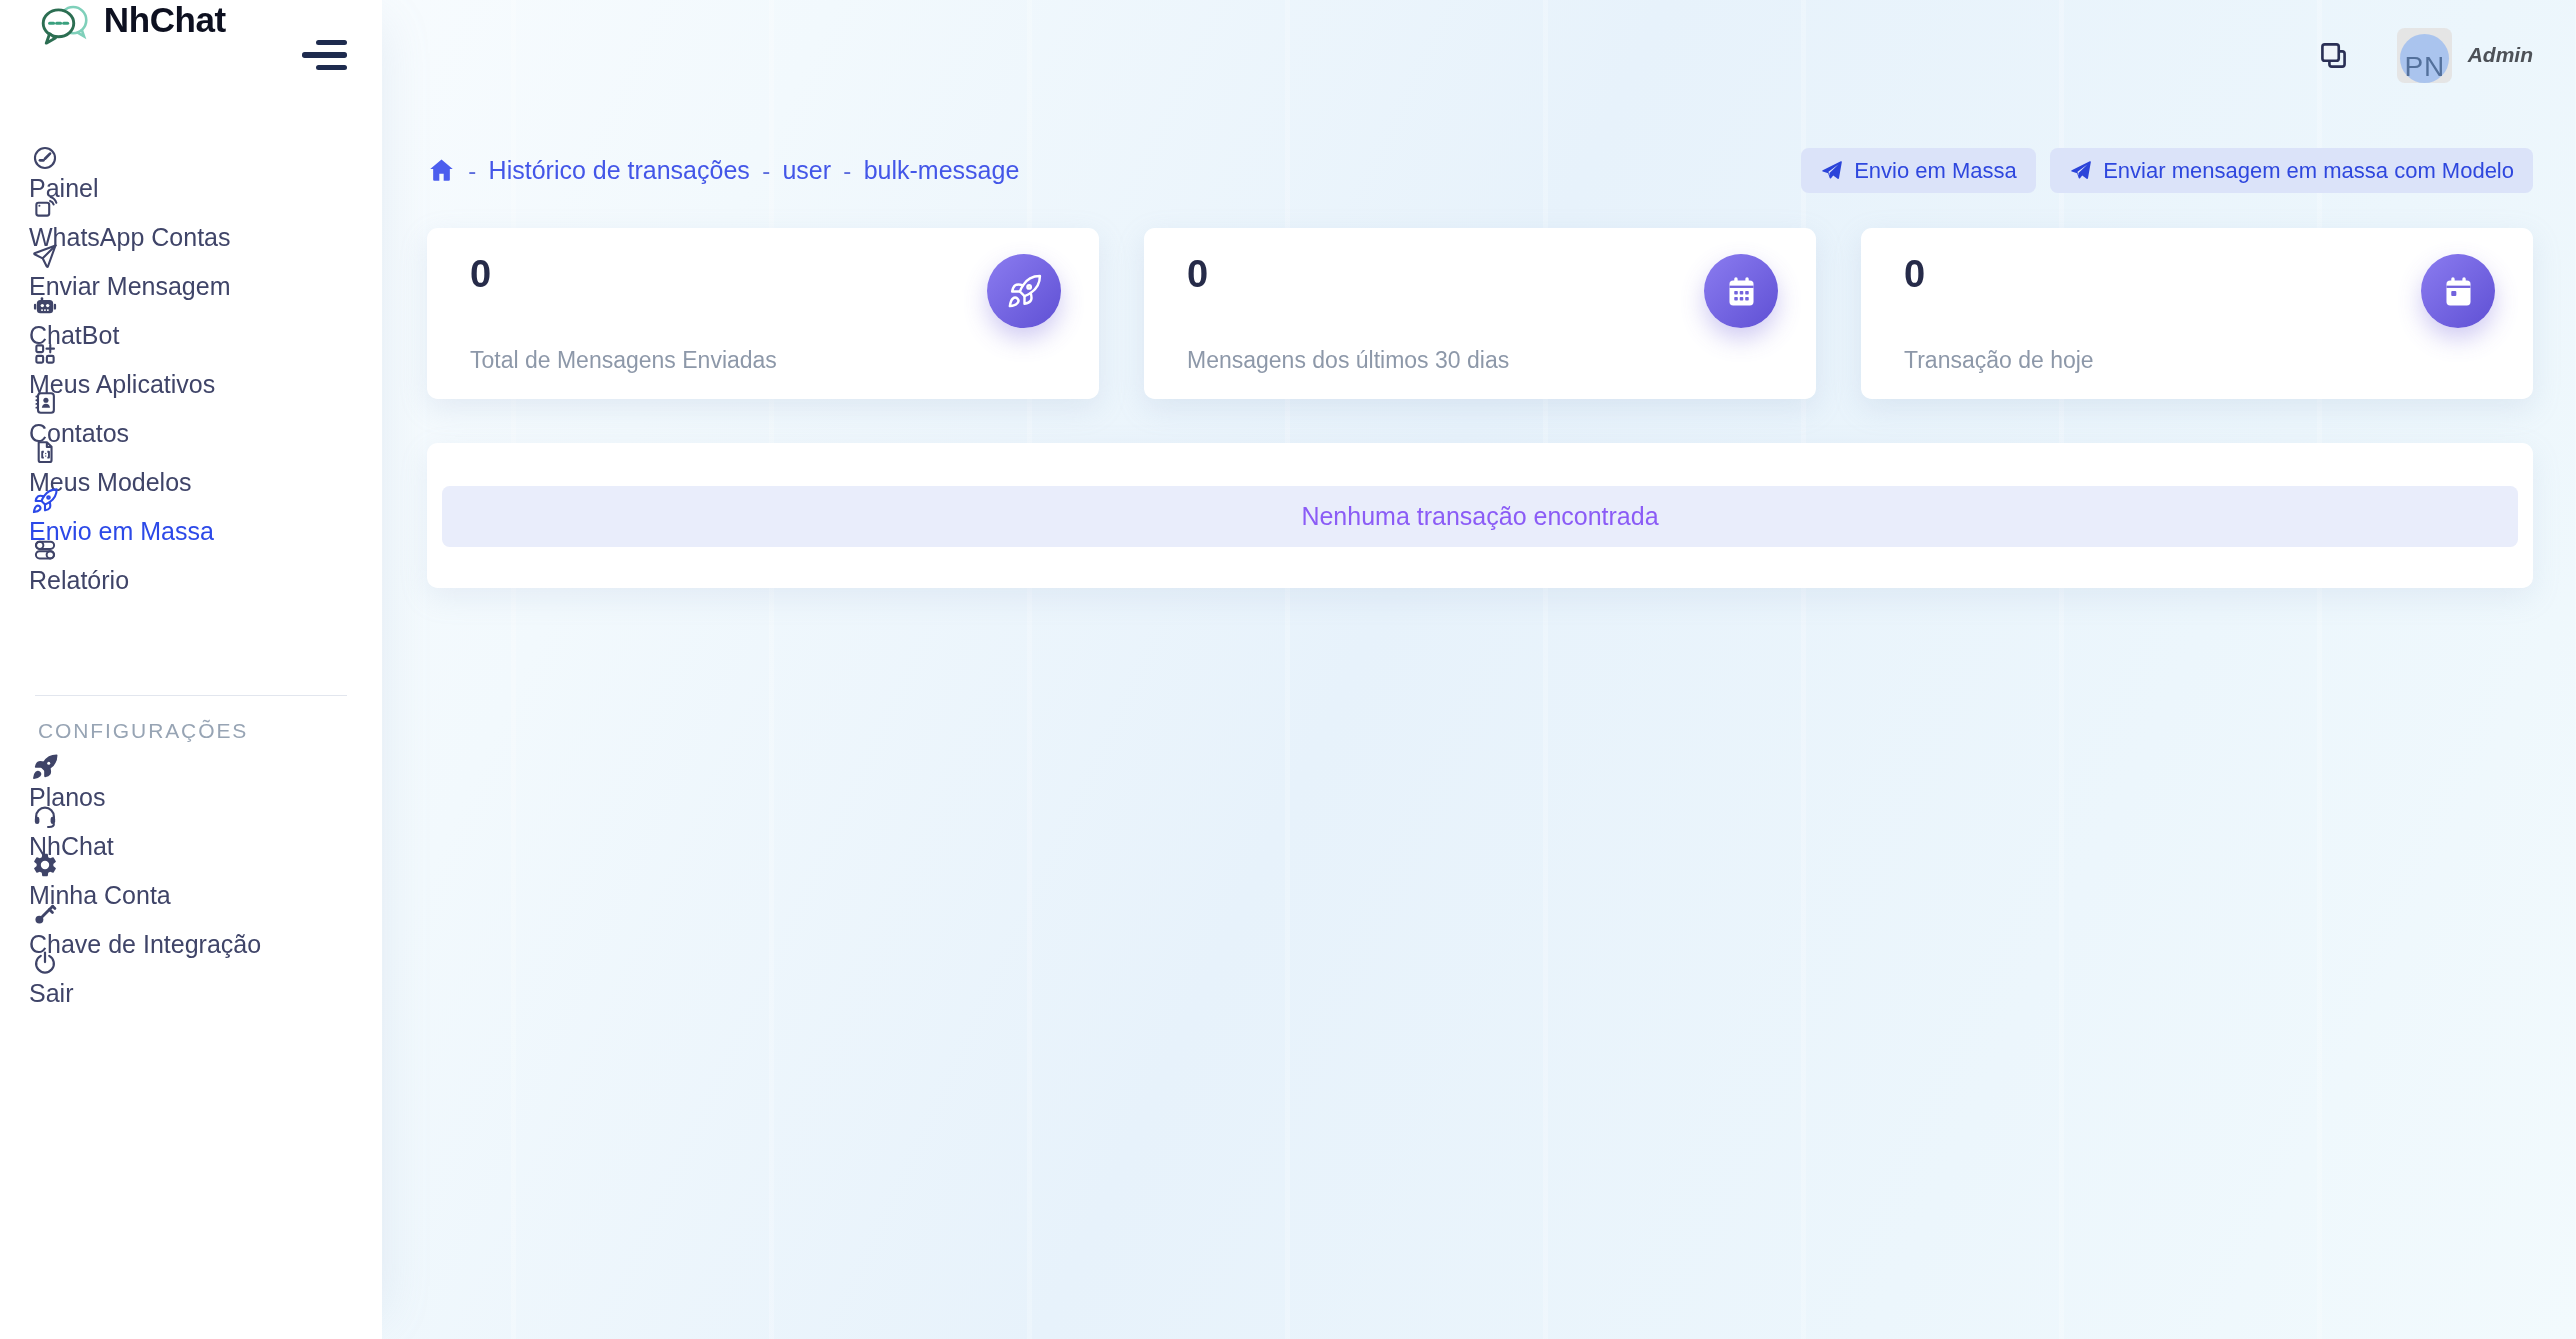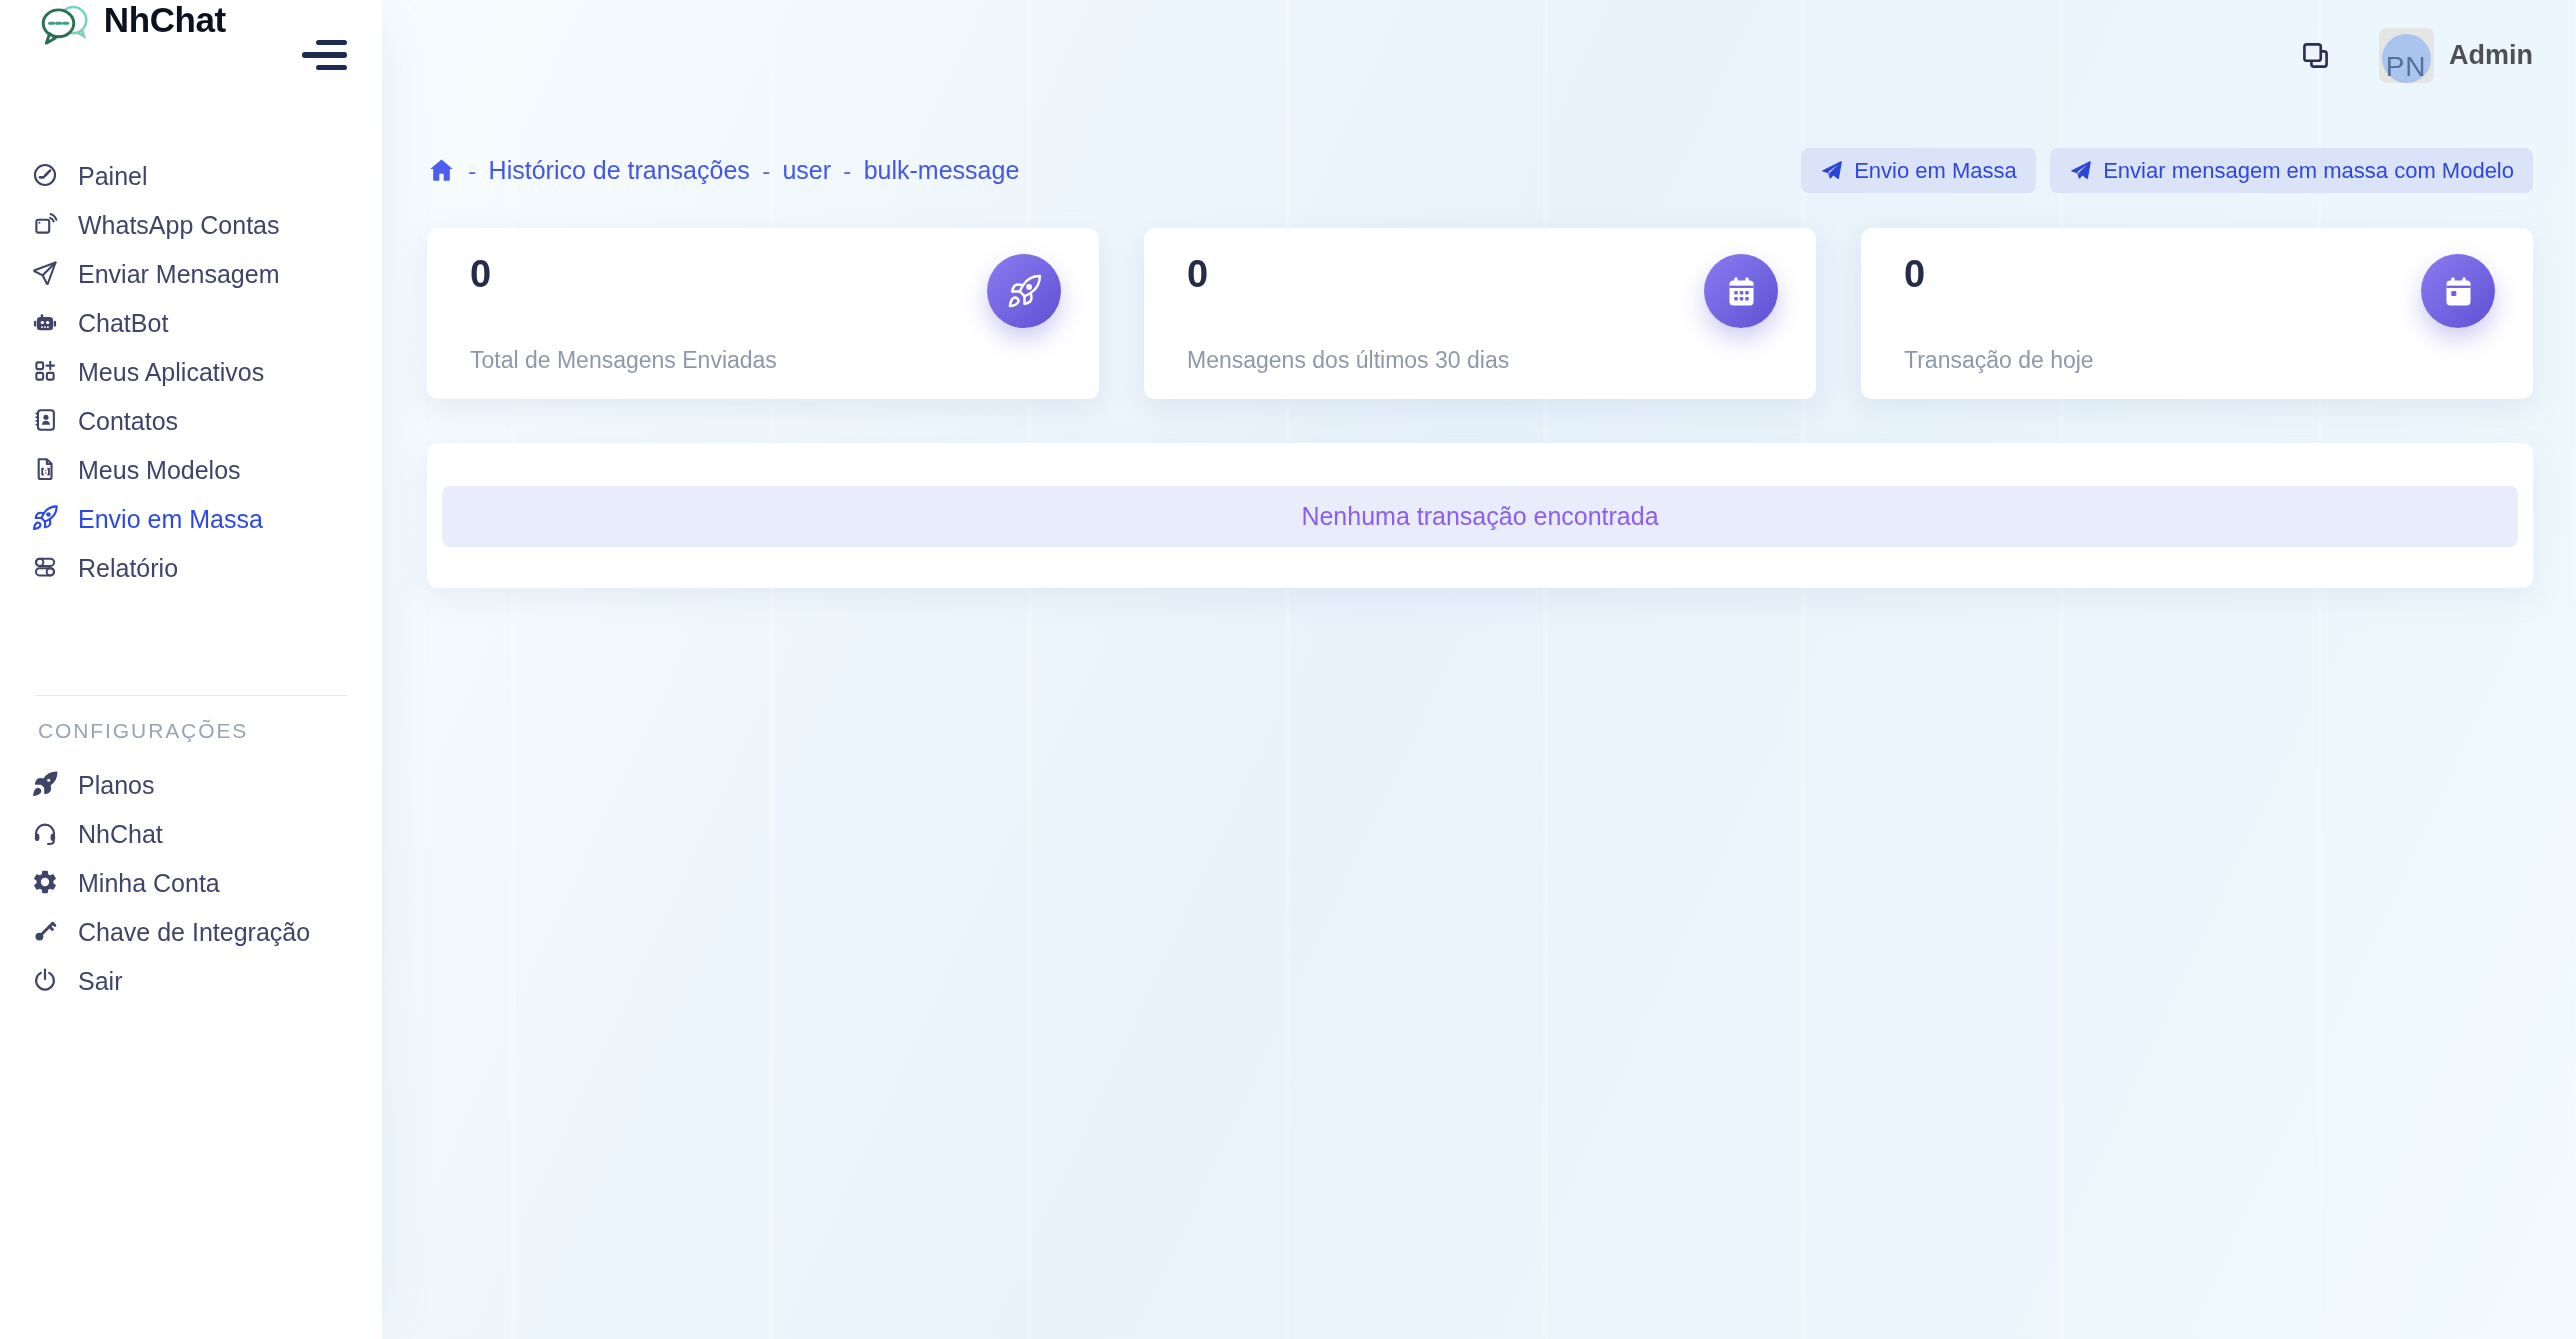--- a/index.html
+++ b/index.html
@@ -20,36 +20,36 @@
   }
   .brand-row{height:110px;display:flex;align-items:flex-start;padding-left:38px;position:relative;}
   .brand-logo{width:55px;height:51px;display:flex;align-items:center;}
   .brand-name{font-size:35px;font-weight:800;color:#0d1020;margin-left:10.8px;letter-spacing:-0.4px;}
   .hamburger{position:absolute;right:35px;top:40px;display:flex;flex-direction:column;align-items:flex-end;gap:7px;cursor:pointer;}
   .hamburger span{display:block;height:5.4px;border-radius:2.7px;background:#1e2b4e;}
   .hamburger .h1,.hamburger .h3{width:31px;}
   .hamburger .h2{width:45px;}
 
   .nav{margin-top:31.5px;}
-  .nav-item{height:49px;display:flex;align-items:flex-end;padding-left:29px;color:#3f4468;font-size:25px;cursor:pointer;}
+  .nav-item{height:49px;display:flex;align-items:flex-start;padding-left:29px;color:#3f4468;font-size:25px;cursor:pointer;flex-direction:column;}
   .nav-ic{width:32px;height:32px;margin-right:17px;display:flex;align-items:center;justify-content:center;flex:none;}
   .nav-ic svg{width:28px;height:28px;}
   .nav-item.active{color:#2c49e8;}
 
   .side-divider{height:1.5px;background:#e2e6ee;margin:112px 35px 0 35px;}
   .section-title{margin:23px 0 7.7px 38px;font-size:21px;letter-spacing:1.9px;color:#97a4b4;font-weight:500;}
 
   
   .topbar-right{position:absolute;top:0;right:43px;height:110px;display:flex;align-items:center;z-index:6;}
   .copy-btn{width:37px;height:37px;display:flex;align-items:center;justify-content:center;cursor:pointer;margin-right:45px;}
   .copy-btn svg{width:35px;height:35px;}
   .avatar{width:55px;height:55px;border-radius:7.7px;background:#e5e5e5;position:relative;display:flex;align-items:flex-end;justify-content:center;cursor:pointer;}
   .avatar::before{content:"";position:absolute;width:49px;height:49px;border-radius:50%;background:#aac4ee;}
   .avatar span{position:relative;font-size:28px;color:#53709b;letter-spacing:0.8px;}
-  .user-name{margin-left:15.4px;font-size:27px;font-weight:700;color:#4d5157;}
+  .user-name{margin-left:15.4px;font-size:21px;font-weight:700;color:#4d5157;font-style:italic;}
 
   
   .main{position:absolute;left:382px;top:0;right:0;bottom:0;z-index:2;}
   .content{padding:0 43px 0 45px;}
   .page-head{display:flex;align-items:center;justify-content:space-between;margin-top:148px;height:45px;}
   .breadcrumb{display:flex;align-items:center;gap:12.3px;color:#4356e8;font-size:25px;}
   .crumb-home{display:flex;align-items:center;cursor:pointer;}
   .crumb-home svg{width:29px;height:29px;fill:#4c5eee;}
   .crumb-sep{color:#5c6cdd;font-size:24px;}
   .crumb-link{cursor:pointer;}

